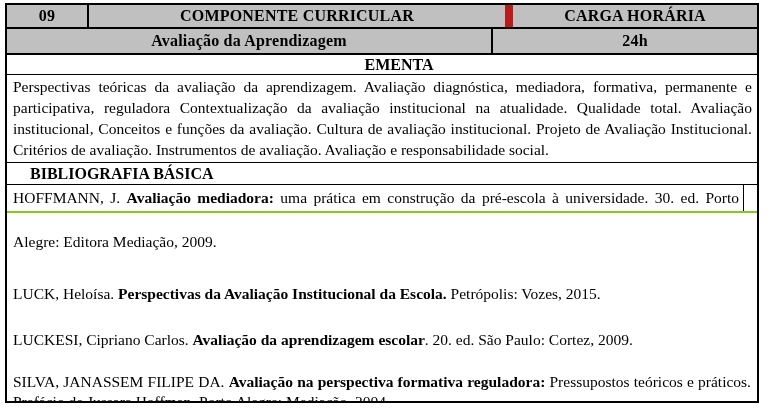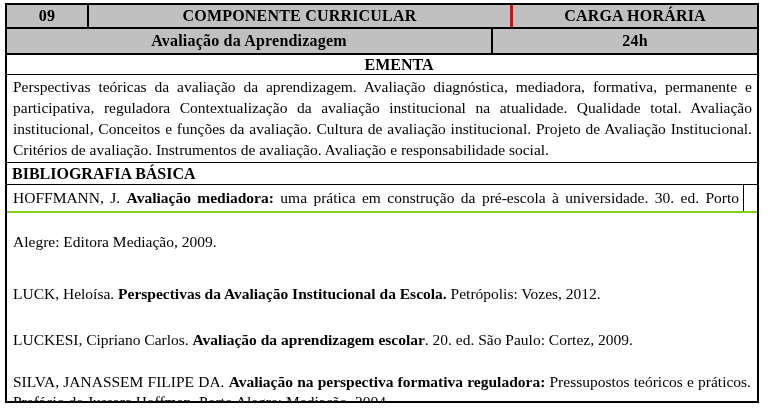--- a/index.html
+++ b/index.html
@@ -14,36 +14,36 @@
   }
   .row { display: flex; }
   .grayrow {
     background: var(--header-bg, #c0c0c0);
     border-bottom: 2px solid #000;
     font-weight: bold; font-size: 16px;
   }
   .cell { display: flex; align-items: center; justify-content: center; letter-spacing: 0.2px; }
   .r1 { height: 24px; }
   .c-num   { width: 82px; border-right: 2px solid #000; }
-  .c-comp  { flex: 1; border-right: 3px solid #b91c1c; text-align: right; }
+  .c-comp  { flex: 1; border-right: 8px solid #b91c1c; text-align: right; }
   .c-hours { width: 244px; }
   .r2 { height: 26px; gap: 20px; }
   .c-course { flex: 1; border-right: 2px solid #000; }
   .c-24 { width: 244px; }
   .ementa-title {
     height: 20px; border-bottom: 1px solid #000;
     text-align: center; font-weight: bold; font-size: 16px; line-height: 19px; padding-left: 34px;
   }
   .ementa-text {
     border-bottom: 1px solid #000; padding: 1px 5px 0 6px;
     font-size: 15.5px; line-height: 21px; text-align: justify; height: 88px;
   }
   .bib-title {
     height: 22px; border-bottom: 1px solid #000;
-    font-weight: bold; font-size: 16px; line-height: 21px; padding-left: 5px;
+    font-weight: bold; font-size: 16px; line-height: 21px; padding-left: 23px;
   }
   .bib-first { border-bottom: 2px solid #84cc16; display: flex; height: 28px; }
   .bib-first-inner {
     flex: 1; border-right: 1px solid #000; padding: 3px 4px 3px 6px;
     font-size: 15.5px; line-height: 20px;
     text-align: justify; text-align-last: justify; white-space: nowrap; overflow: hidden;
   }
   .bib-first-spacer { width: 13px; }
   .bib-rest { padding: 4px 6px 0; font-size: 15.5px; line-height: 20px; margin-top: 15px; }
   .bib-rest p { margin: 0; text-align: justify; }
@@ -74,18 +74,18 @@
 
   <div class="bib-title">BIBLIOGRAFIA BÁSICA</div>
 
   <div class="bib-first">
     <div class="bib-first-inner"><span>HOFFMANN, J. </span><b>Avaliação mediadora:</b><span> uma prática em construção da pré-escola à universidade. 30. ed. Porto</span></div>
     <div class="bib-first-spacer"></div>
   </div>
 
   <div class="bib-rest">
     <p class="gap1">Alegre: Editora Mediação, 2009.</p>
-    <p class="gap2"><span>LUCK, Heloísa. </span><b>Perspectivas da Avaliação Institucional da Escola.</b><span> Petrópolis: Vozes, 2012.</span></p>
+    <p class="gap2"><span>LUCK, Heloísa. </span><b>Perspectivas da Avaliação Institucional da Escola.</b><span> Petrópolis: Vozes, 2015.</span></p>
     <p class="gap3"><span>LUCKESI, Cipriano Carlos. </span><b>Avaliação da aprendizagem escolar</b><span>. 20. ed. São Paulo: Cortez, 2009.</span></p>
     <p><span>SILVA, JANASSEM FILIPE DA. </span><b>Avaliação na perspectiva formativa reguladora:</b><span> Pressupostos teóricos e práticos. Prefácio de Jussara Hoffman. Porto Alegre: Mediação, 2004.</span></p>
   </div>
 
 </div>
 
 </body></html>

